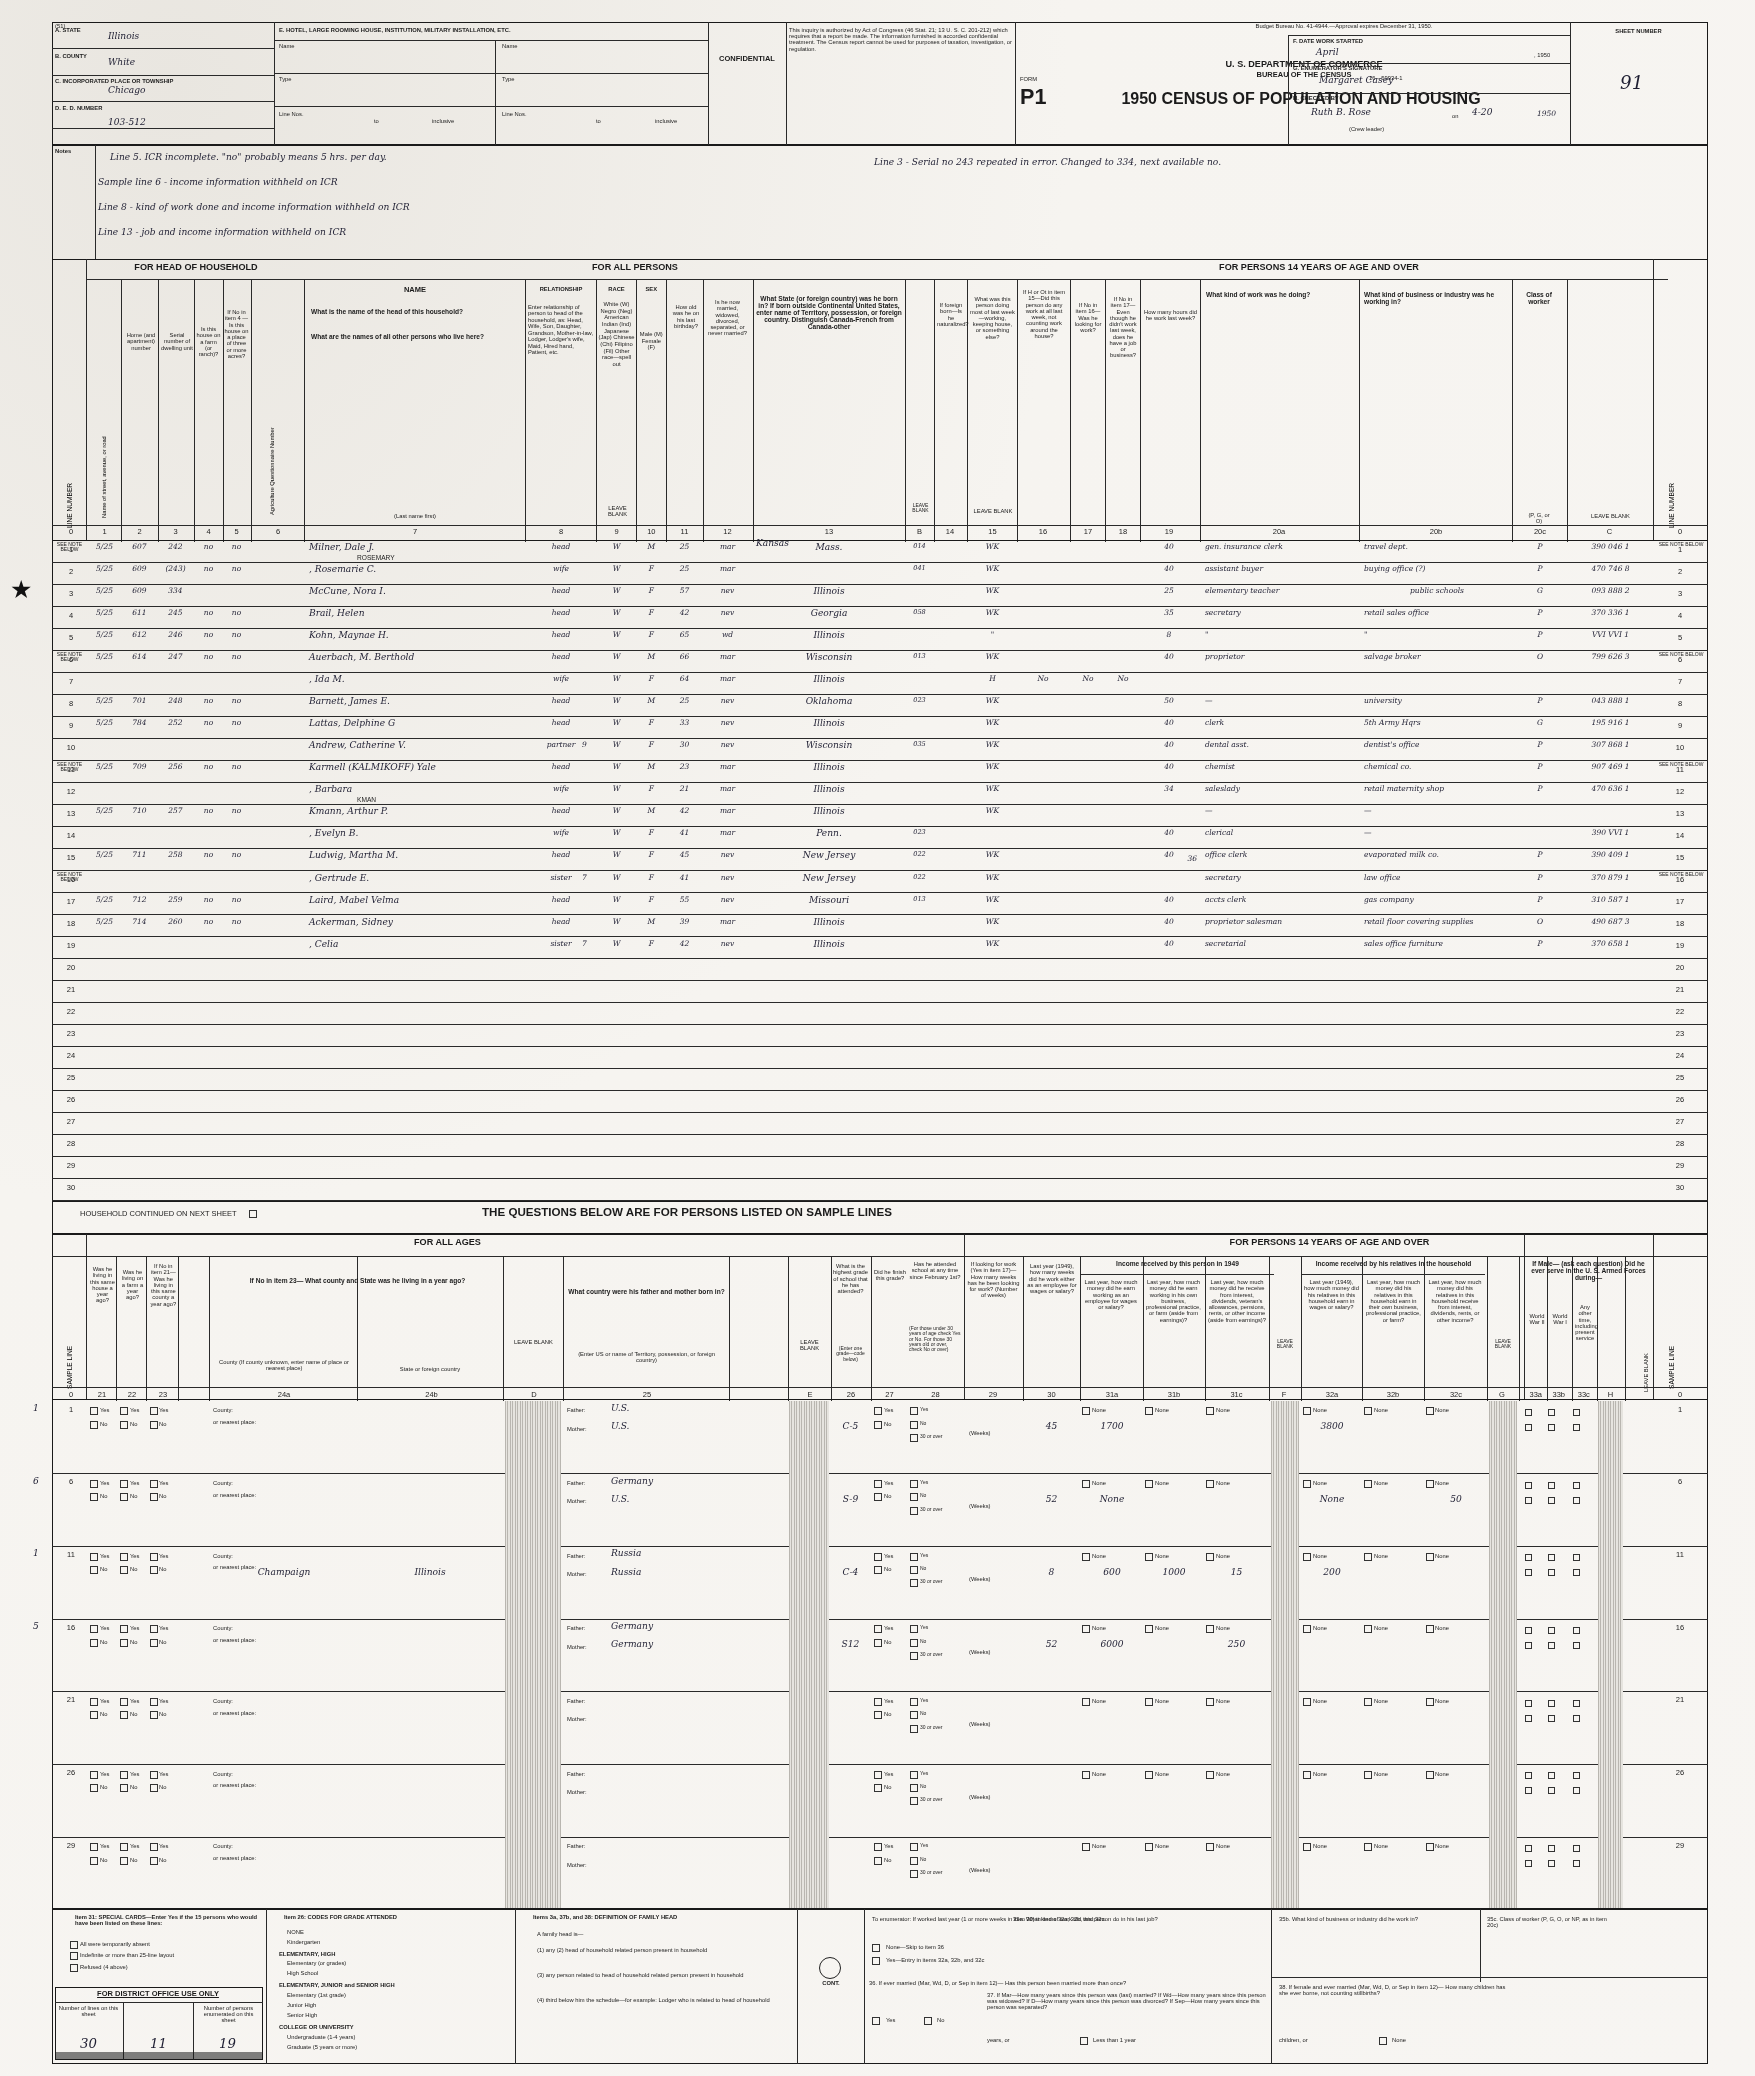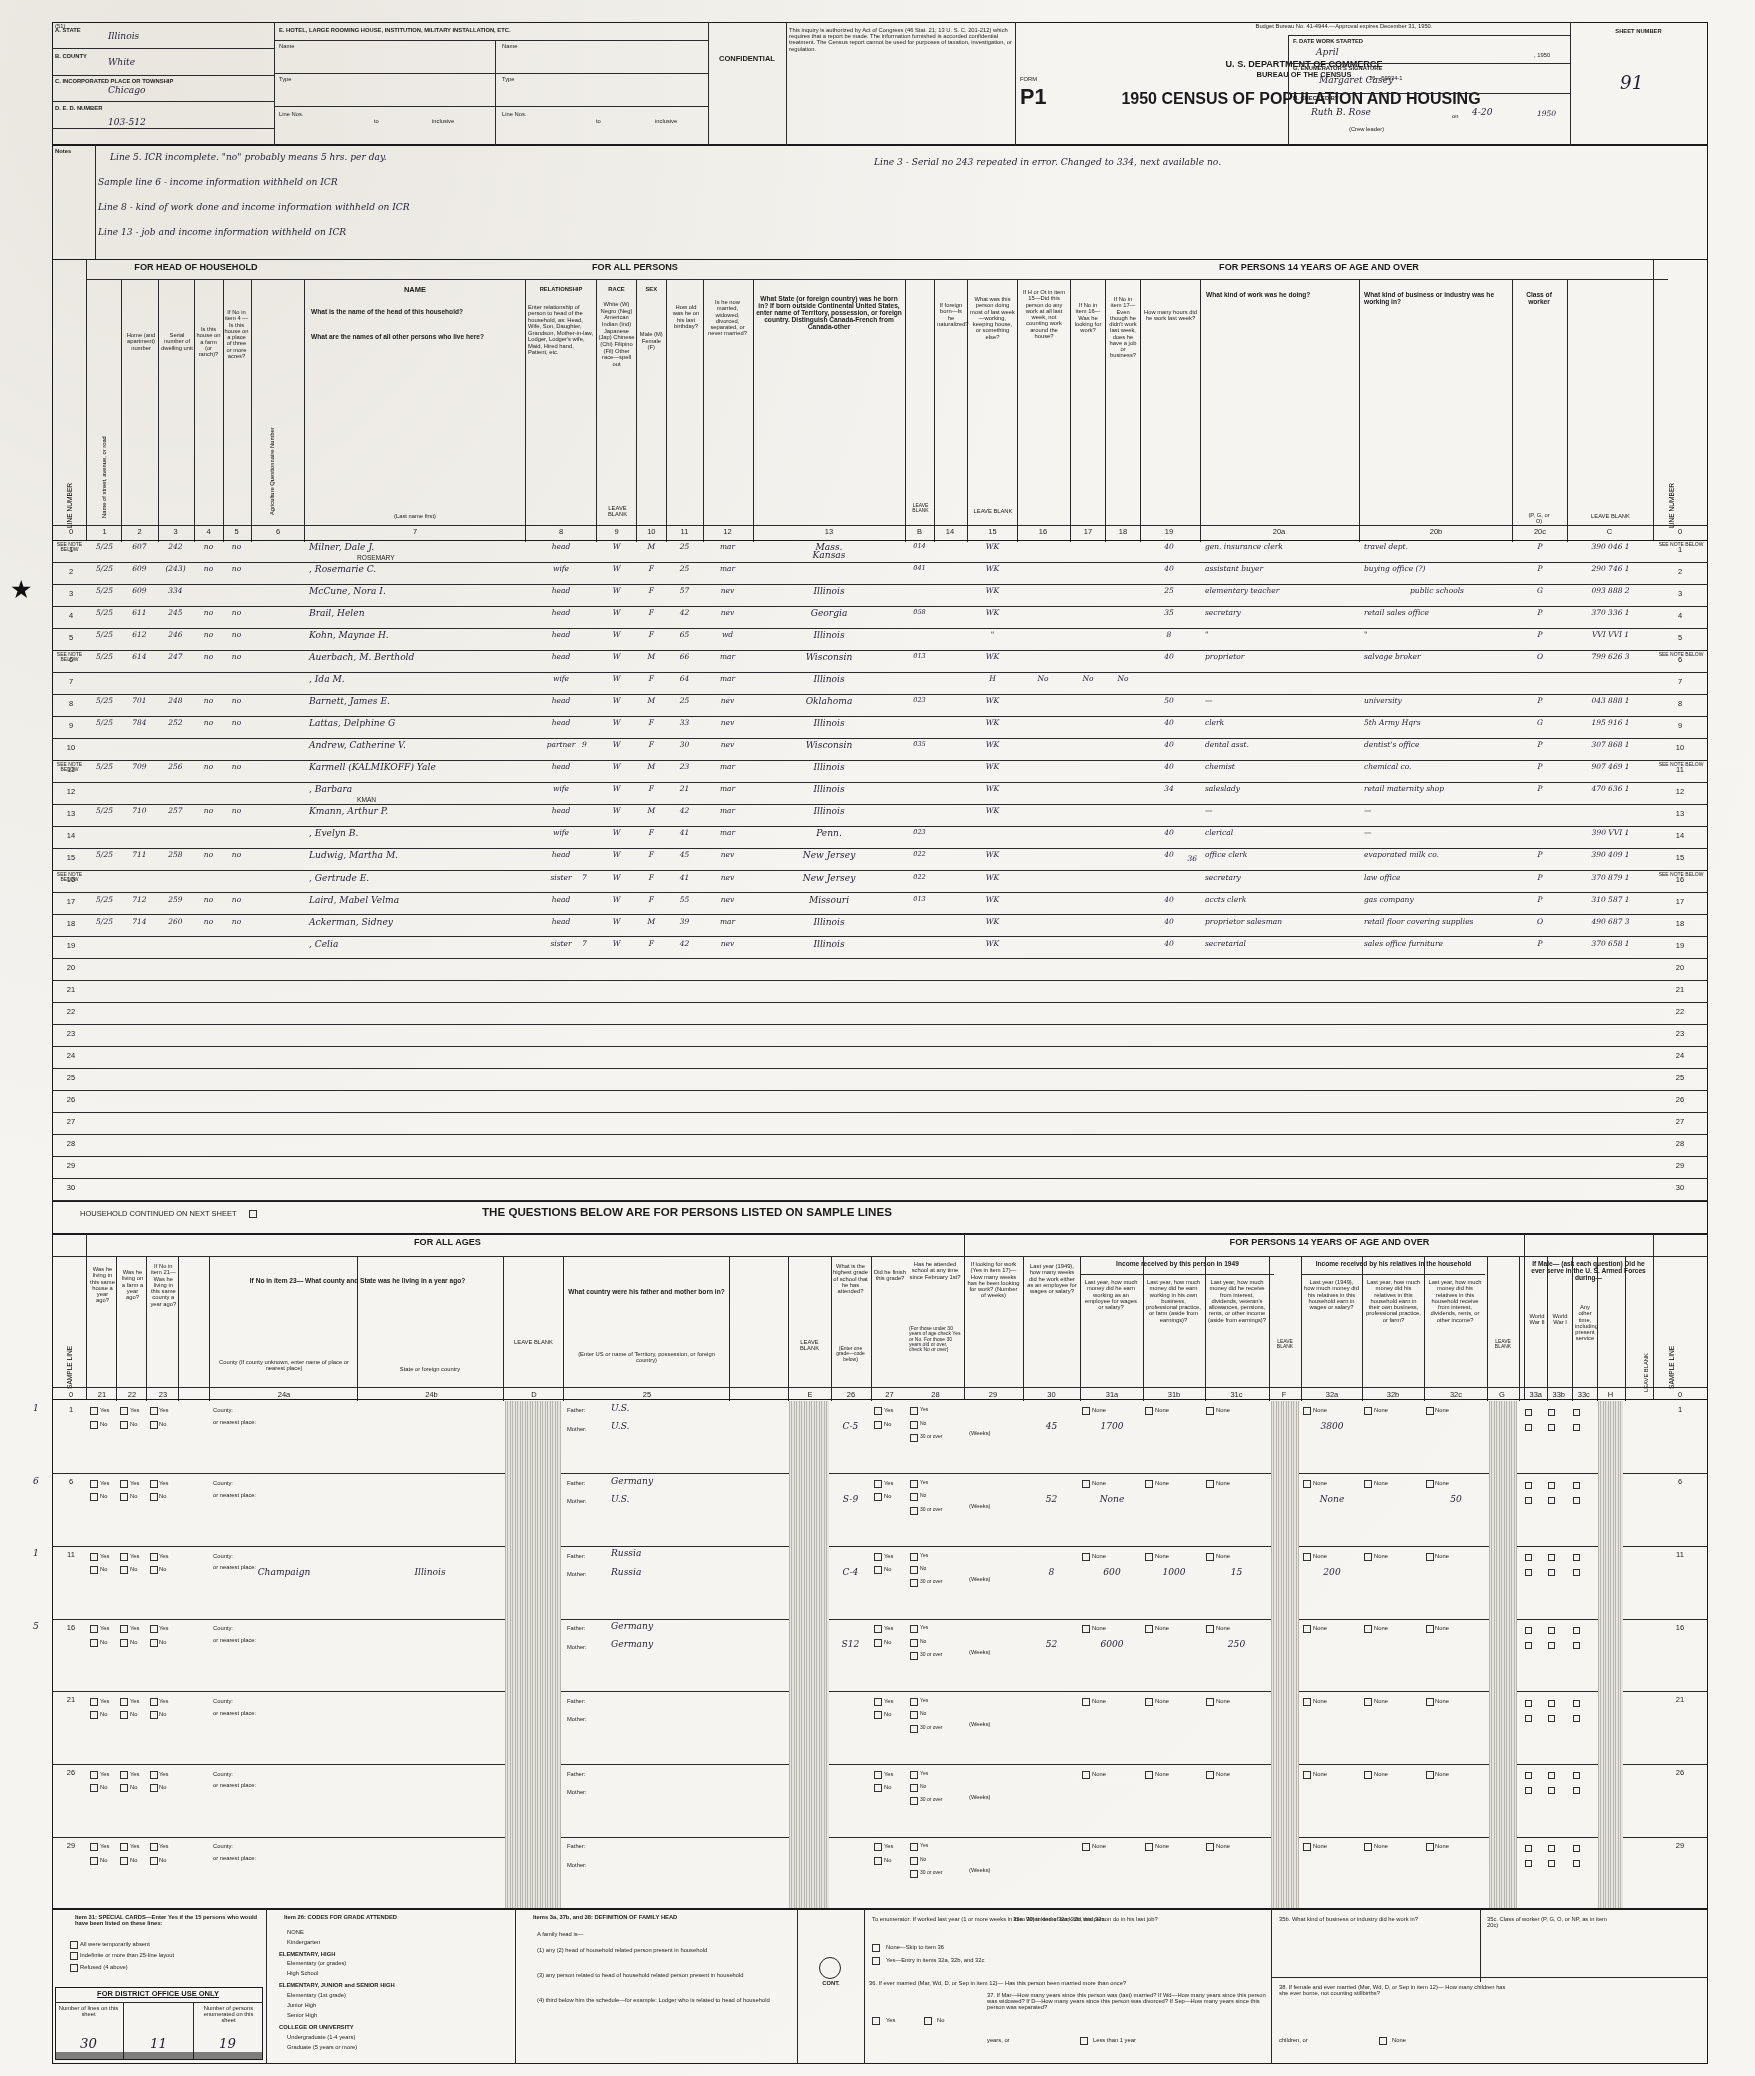--- a/index.html
+++ b/index.html
@@ -263,28 +263,28 @@
       <div class="tx hand sm" style="left: 123px; top: 565px; width: 33px; text-align: center;">609</div>
       <div class="tx hand sm" style="left: 159px; top: 565px; width: 33px; text-align: center;">(243)</div>
       <div class="tx hand sm" style="left: 196px; top: 565px; width: 25px; text-align: center;">no</div>
       <div class="tx hand sm" style="left: 224px; top: 565px; width: 25px; text-align: center;">no</div>
       <div class="tx hand md" style="left: 309px; top: 565px; width: 213px; text-align: left;">, Rosemarie C.</div>
       <div class="tx hand sm" style="left: 527px; top: 565px; width: 68px; text-align: center;">wife</div>
       <div class="tx hand sm" style="left: 598px; top: 565px; width: 37px; text-align: center;">W</div>
       <div class="tx hand sm" style="left: 638px; top: 565px; width: 26.6px; text-align: center;">F</div>
       <div class="tx hand sm" style="left: 668px; top: 565px; width: 33px; text-align: center;">25</div>
       <div class="tx hand sm" style="left: 704px; top: 565px; width: 47px; text-align: center;">mar</div>
-      <div class="tx hand md" style="left: 756px; top: 551px; width: 146px; text-align: center;">Kansas</div>
+      <div class="tx hand md" style="left: 756px; top: 539px; width: 146px; text-align: left;">Kansas</div>
       <div class="tx hand tiny2" style="left: 907px; top: 565px; width: 25px; text-align: center;">041</div>
       <div class="tx hand sm" style="left: 969px; top: 565px; width: 47px; text-align: center;">WK</div>
       <div class="tx hand sm" style="left: 1141px; top: 565px; width: 56px; text-align: center;">40</div>
       <div class="tx hand sm" style="left: 1205px; top: 565px; width: 153px; text-align: left;">assistant buyer</div>
       <div class="tx hand sm" style="left: 1364px; top: 565px; width: 146px; text-align: left;">buying office (?)</div>
       <div class="tx hand sm" style="left: 1514px; top: 565px; width: 52px; text-align: center;">P</div>
-      <div class="tx hand sm" style="left: 1570px; top: 565px; width: 81px; text-align: center;">290 746 1</div>
+      <div class="tx hand sm" style="left: 1570px; top: 565px; width: 81px; text-align: center;">470 746 8</div>
       <div class="tx tiny2" style="left: 357px; top: 555px;">ROSEMARY</div>
       <div class="hline" style="left: 52px; top: 606px; width: 1656px;"></div>
       <div class="tx sm ctr" style="left: 55px; top: 590px; width: 32px;">3</div>
       <div class="tx sm ctr" style="left: 1655px; top: 590px; width: 50px;">3</div>
       <div class="tx hand sm" style="left: 88px; top: 587px; width: 33px; text-align: center;">5/25</div>
       <div class="tx hand sm" style="left: 123px; top: 587px; width: 33px; text-align: center;">609</div>
       <div class="tx hand sm" style="left: 159px; top: 587px; width: 33px; text-align: center;">334</div>
       <div class="tx hand md" style="left: 309px; top: 587px; width: 213px; text-align: left;">McCune, Nora I.</div>
       <div class="tx hand sm" style="left: 527px; top: 587px; width: 68px; text-align: center;">head</div>
       <div class="tx hand sm" style="left: 598px; top: 587px; width: 37px; text-align: center;">W</div>

